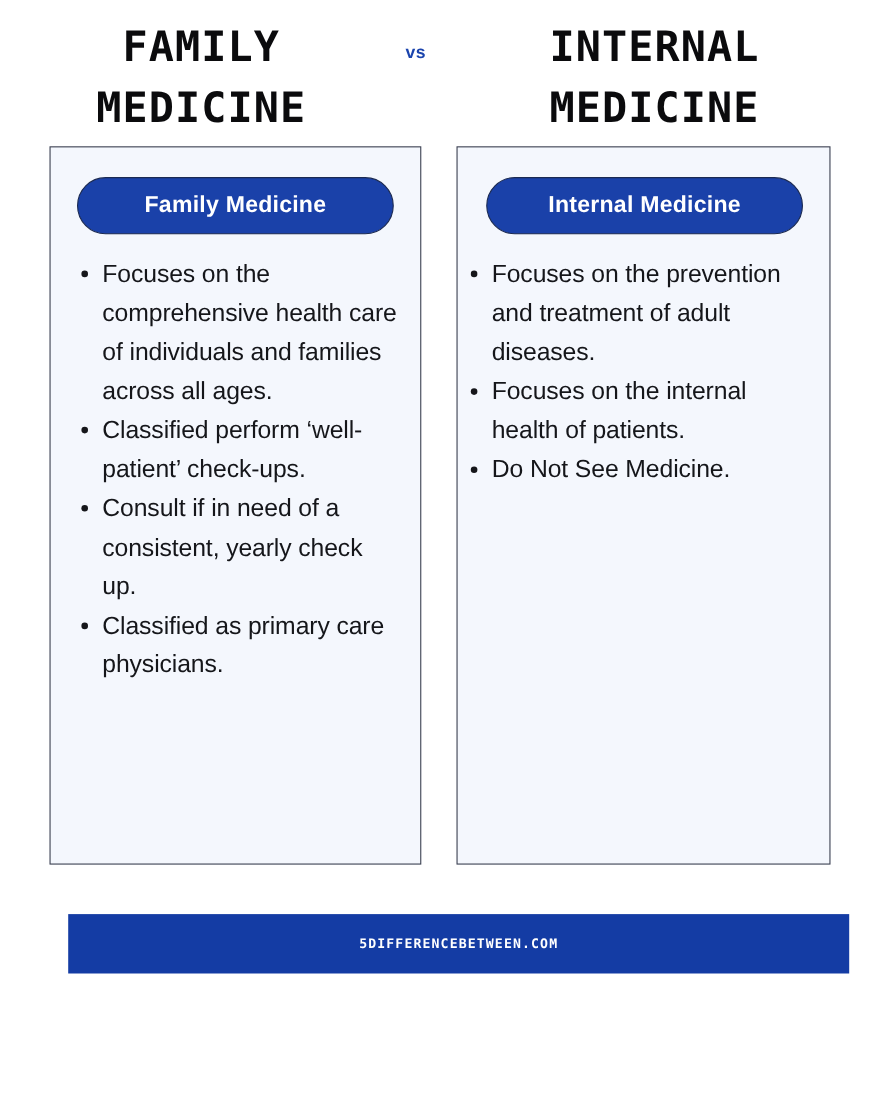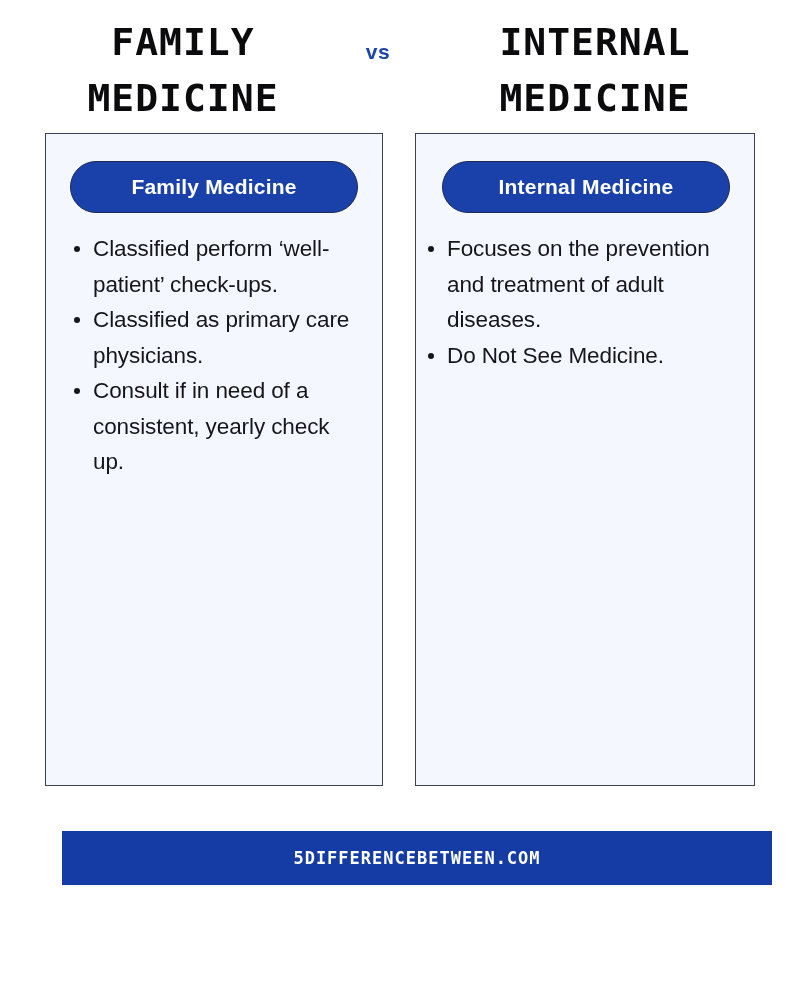--- a/index.html
+++ b/index.html
@@ -44,21 +44,21 @@
     width: 330px;
   }
   .vs {
     position: absolute;
     left: 348px;
     top: 40px;
     width: 60px;
     text-align: center;
     font-family: "Liberation Sans", sans-serif;
     font-weight: bold;
-    font-size: 21px;
+    font-size: 16px;
     color: #1b44ad;
     letter-spacing: 0.5px;
   }
 
   
   .card {
     position: absolute;
     top: 133px;
     height: 653px;
     background: #f4f7fd;
@@ -122,45 +122,47 @@
   .footer {
     position: absolute;
     left: 62px;
     top: 831px;
     width: 710px;
     height: 54px;
     background: #143ca4;
     color: #ffffff;
     font-family: "DejaVu Sans Mono", "Liberation Mono", monospace;
     font-weight: bold;
-    font-size: 17px;
+    font-size: 12px;
     line-height: 54px;
     text-align: center;
     letter-spacing: 1px;
   }
 </style>
 </head>
 <body>
 
 <div class="header">
   <div class="title title-left">FAMILY MEDICINE</div>
   <div class="vs">vs</div>
   <div class="title title-right">INTERNAL MEDICINE</div>
 </div>
 
 <div class="card card-left">
   <div class="pill pill-left">Family Medicine</div>
   <ul class="bullets left">
+    <li>Focuses on the comprehensive health care of individuals and families across all ages.</li>
     <li>Classified perform ‘well-patient’ check-ups.</li>
+    <li>Consult if in need of a consistent, yearly check up.</li>
     <li>Classified as primary care physicians.</li>
-    <li>Consult if in need of a consistent, yearly check up.</li>
   </ul>
 </div>
 
 <div class="card card-right">
   <div class="pill pill-right">Internal Medicine</div>
   <ul class="bullets right">
     <li>Focuses on the prevention and treatment of adult diseases.</li>
+    <li>Focuses on the internal health of patients.</li>
     <li>Do Not See Medicine.</li>
   </ul>
 </div>
 
 <div class="footer">5DIFFERENCEBETWEEN.COM</div>
 
 </body></html>

